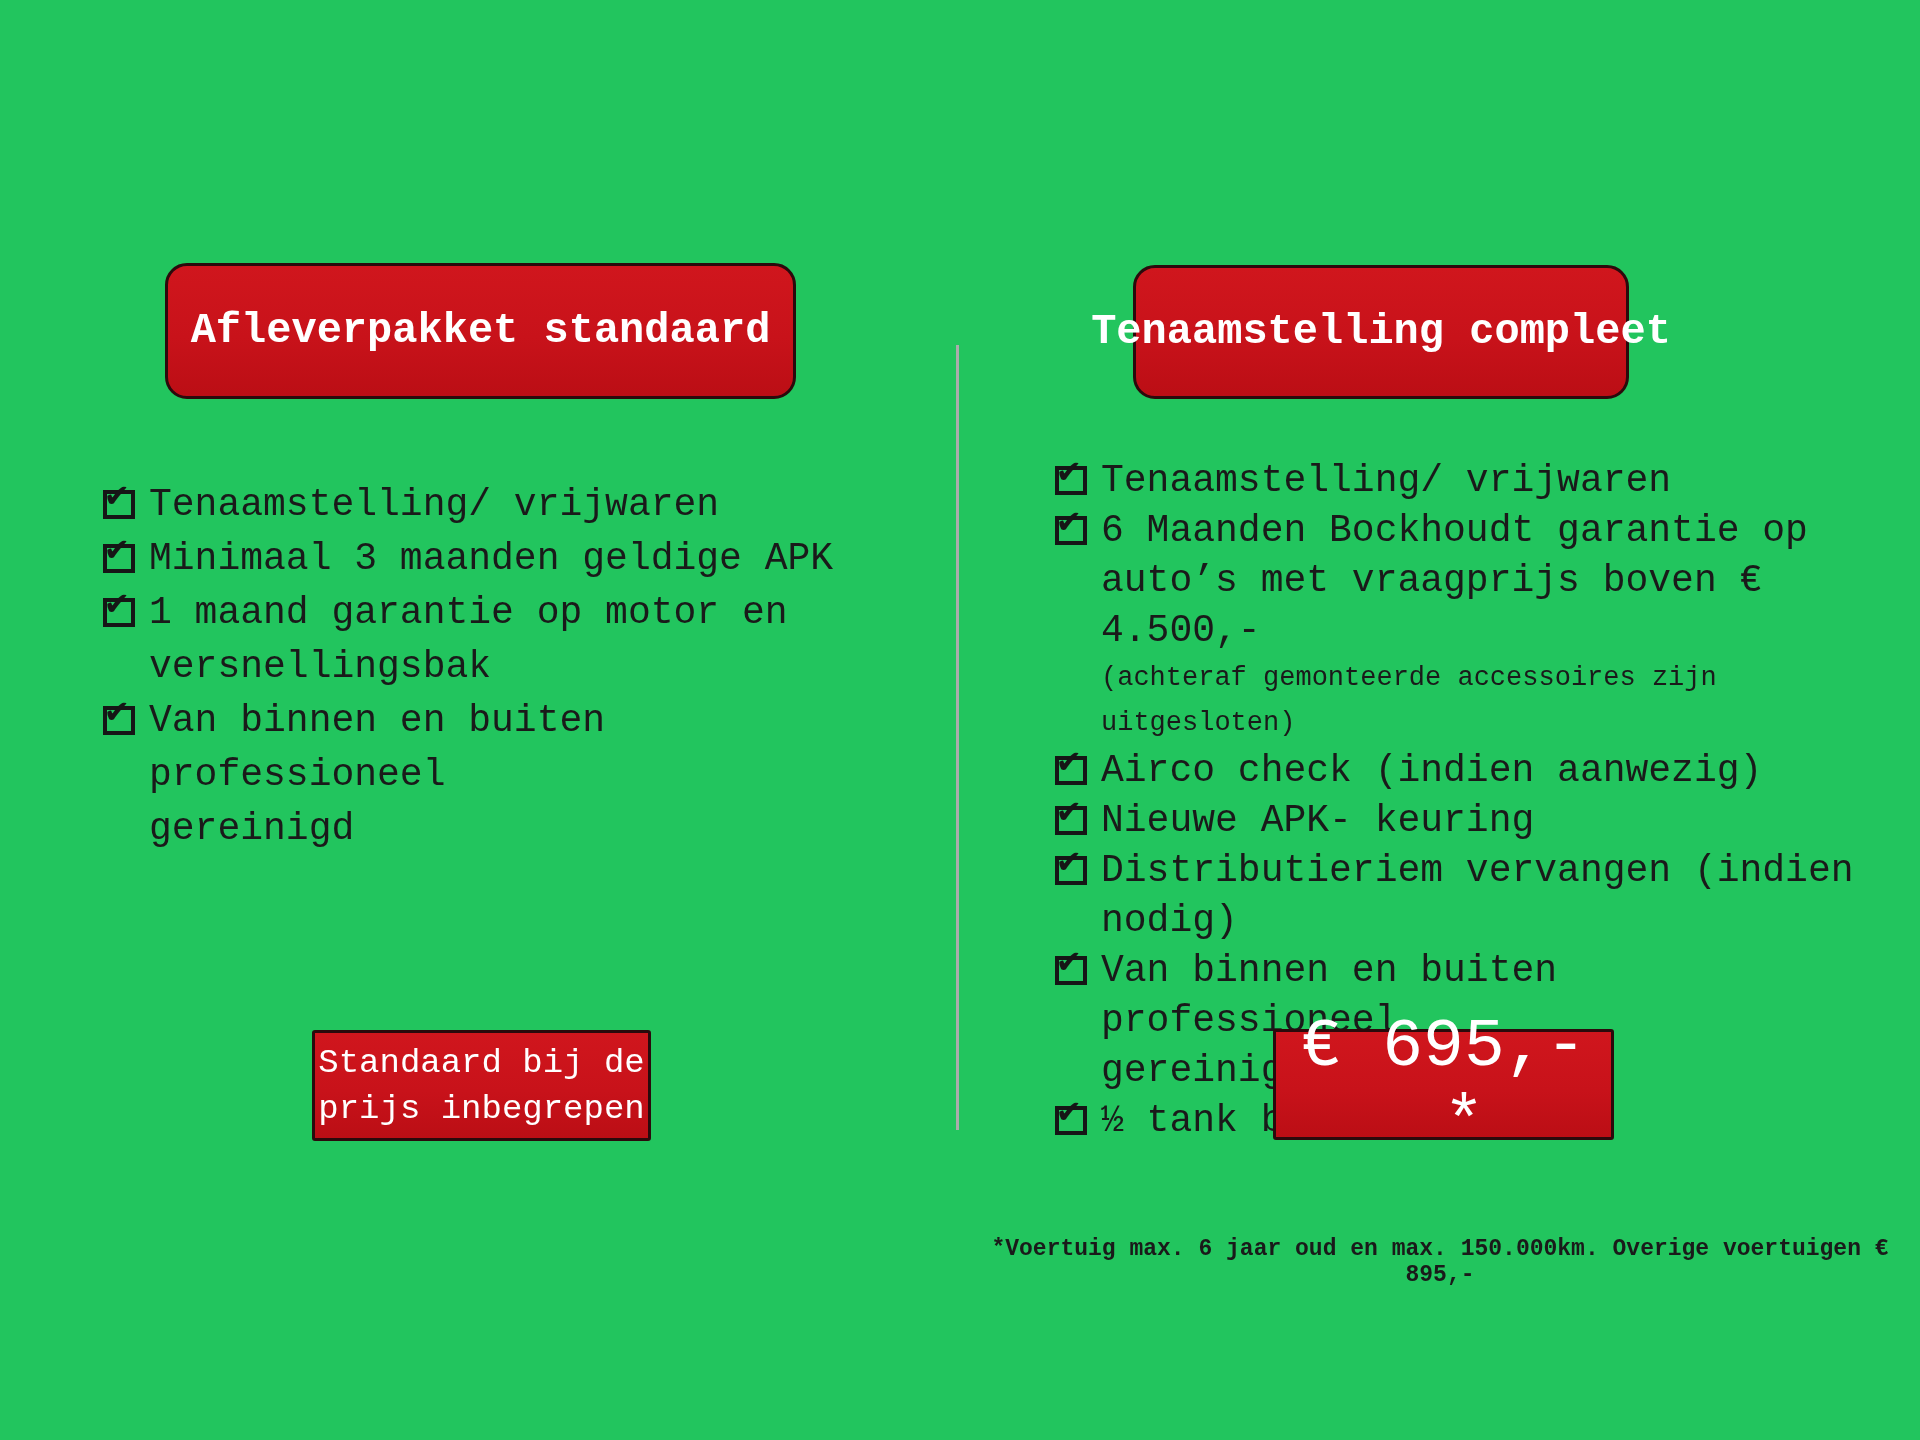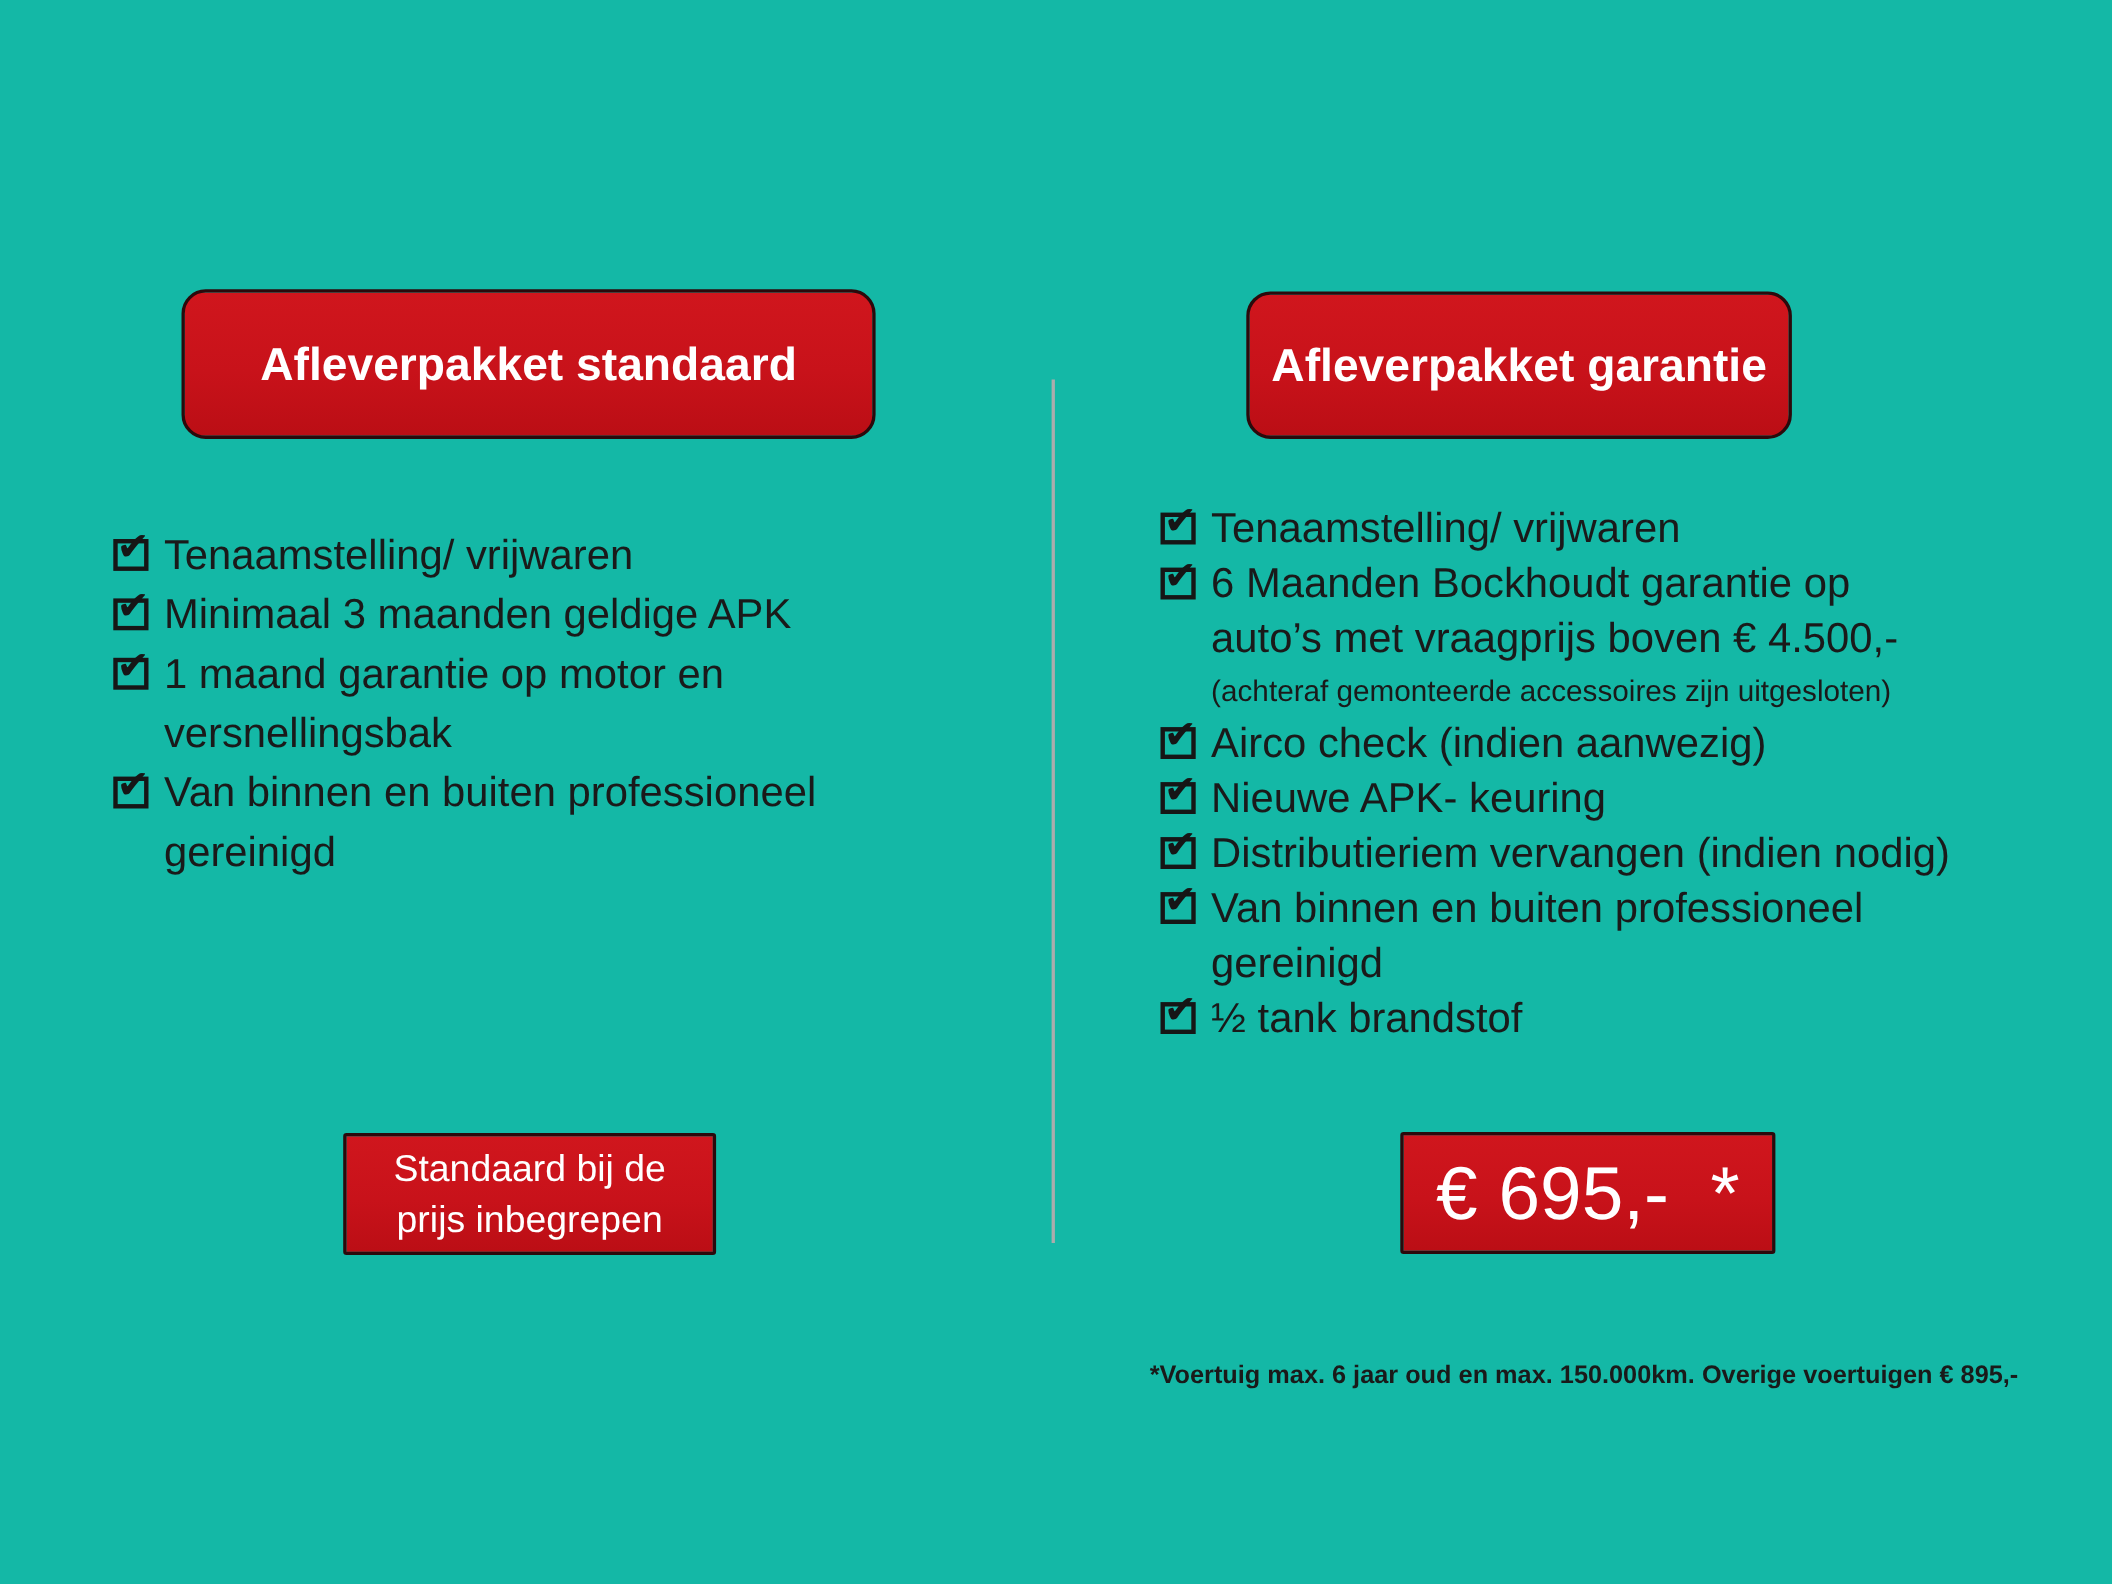--- a/index.html
+++ b/index.html
@@ -4,22 +4,22 @@
 <style>
   html, body {
     margin: 0;
     padding: 0;
     background: #ffffff;
   }
   .slide {
     position: relative;
     width: 1920px;
     height: 1440px;
-    background: #14b8a6;
-    font-family: Liberation Sans, sans-serif;
+    background: #22c55e;
+    font-family: Liberation Mono, monospace;
     color: #1a1a1a;
     overflow: hidden;
   }
   .divider {
     position: absolute;
     left: 956px;
     top: 345px;
     width: 3px;
     height: 785px;
     background: #acacac;
@@ -156,21 +156,21 @@
         </div>
     </div>
   </div>
 
   <div class="badge-box badge-included">
     <span class="badge-text">Standaard bij de
 prijs inbegrepen</span>
   </div>
 
   <div class="header-box header-right">
-    <span>Afleverpakket garantie</span>
+    <span>Tenaamstelling compleet</span>
   </div>
 
   <div class="checklist checklist-right">
     <div class="item">
       <span class="cbx"></span>
       <div class="item-body">
           <div class="item-text">Tenaamstelling/ vrijwaren</div>
         </div>
     </div>
     <div class="item">

